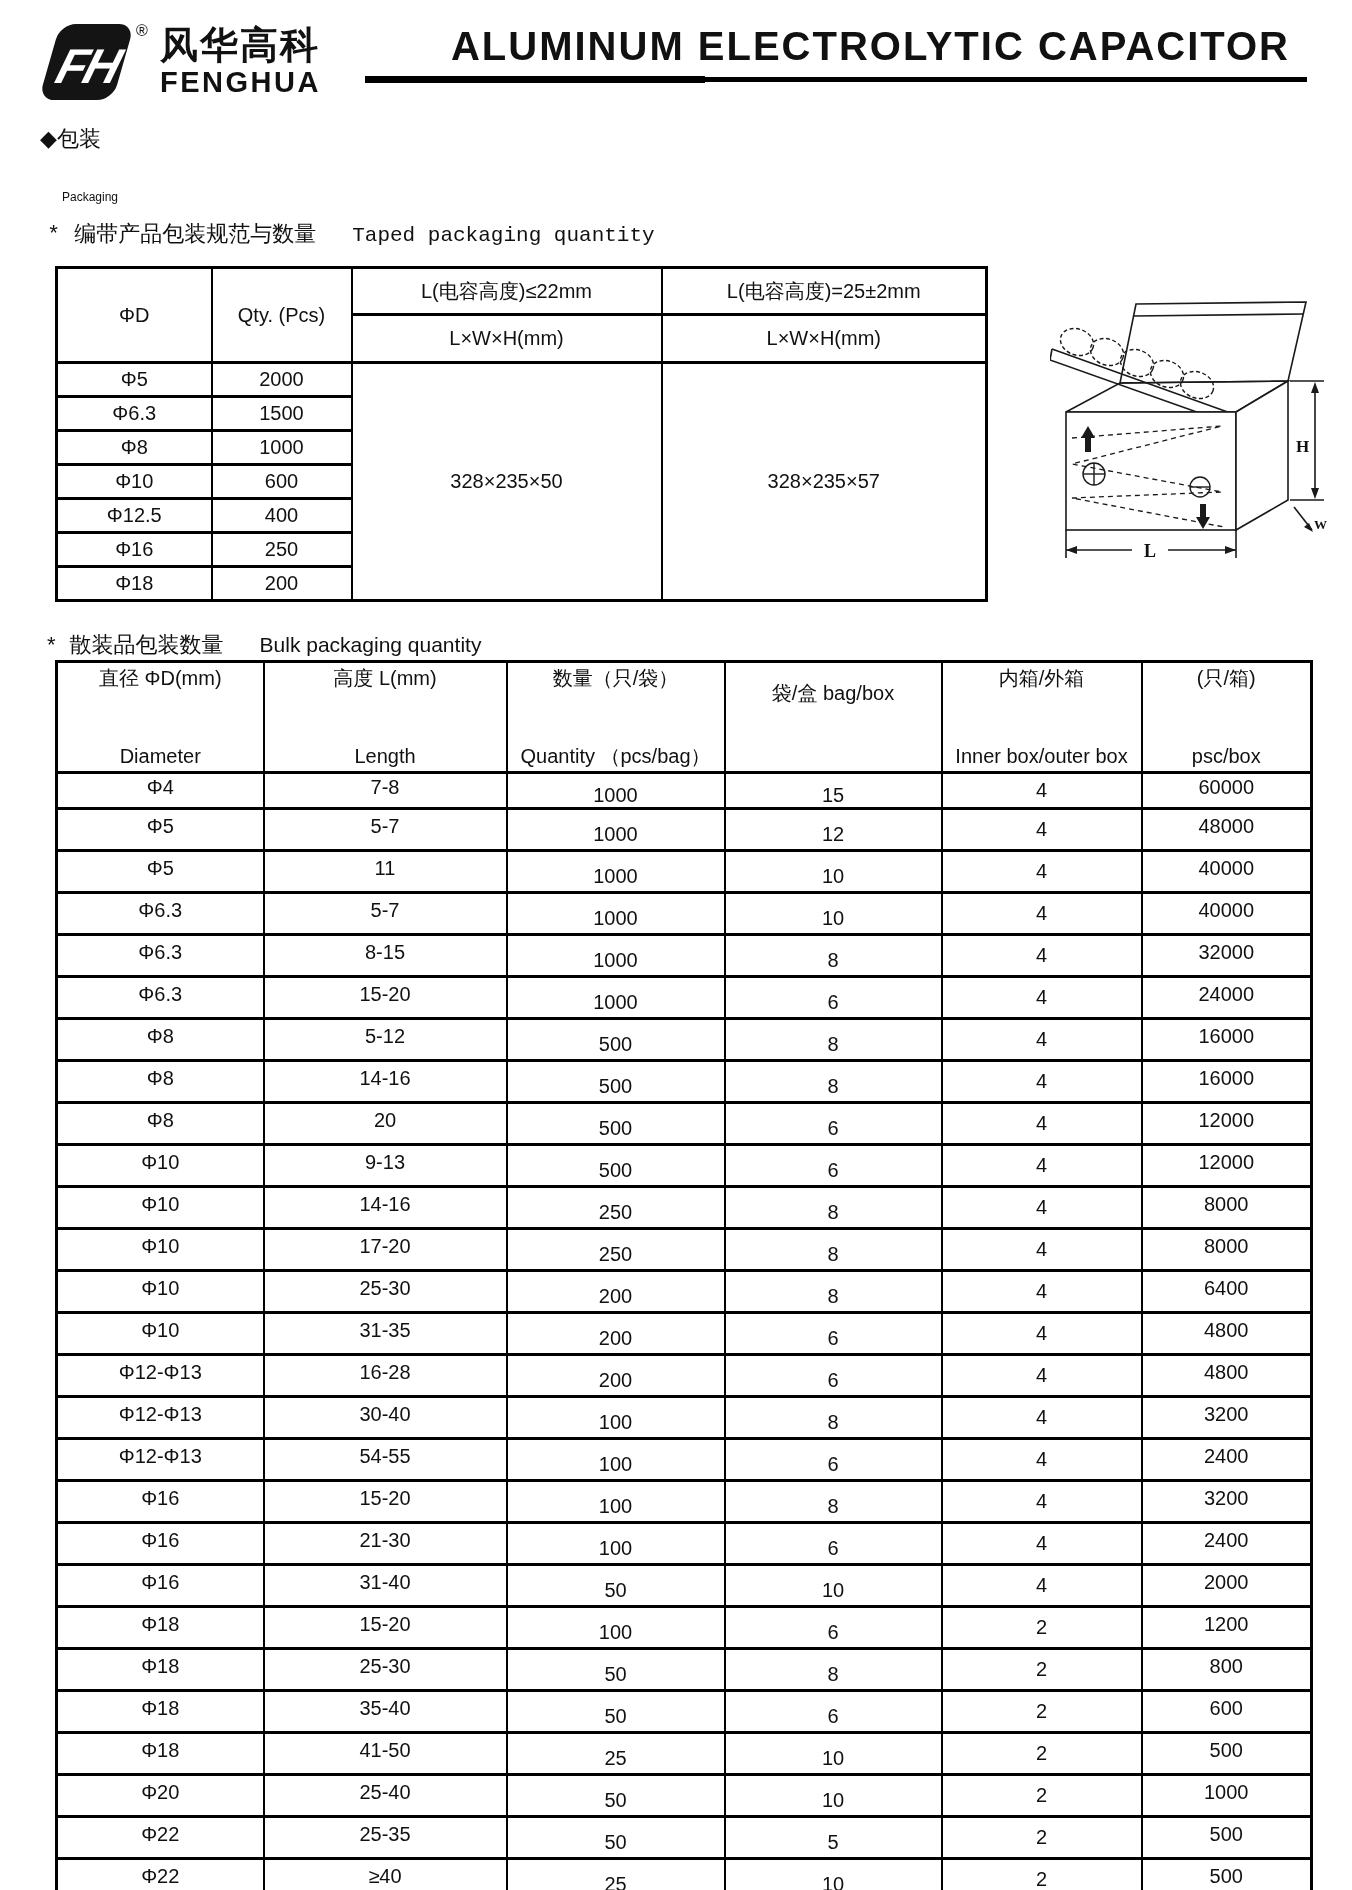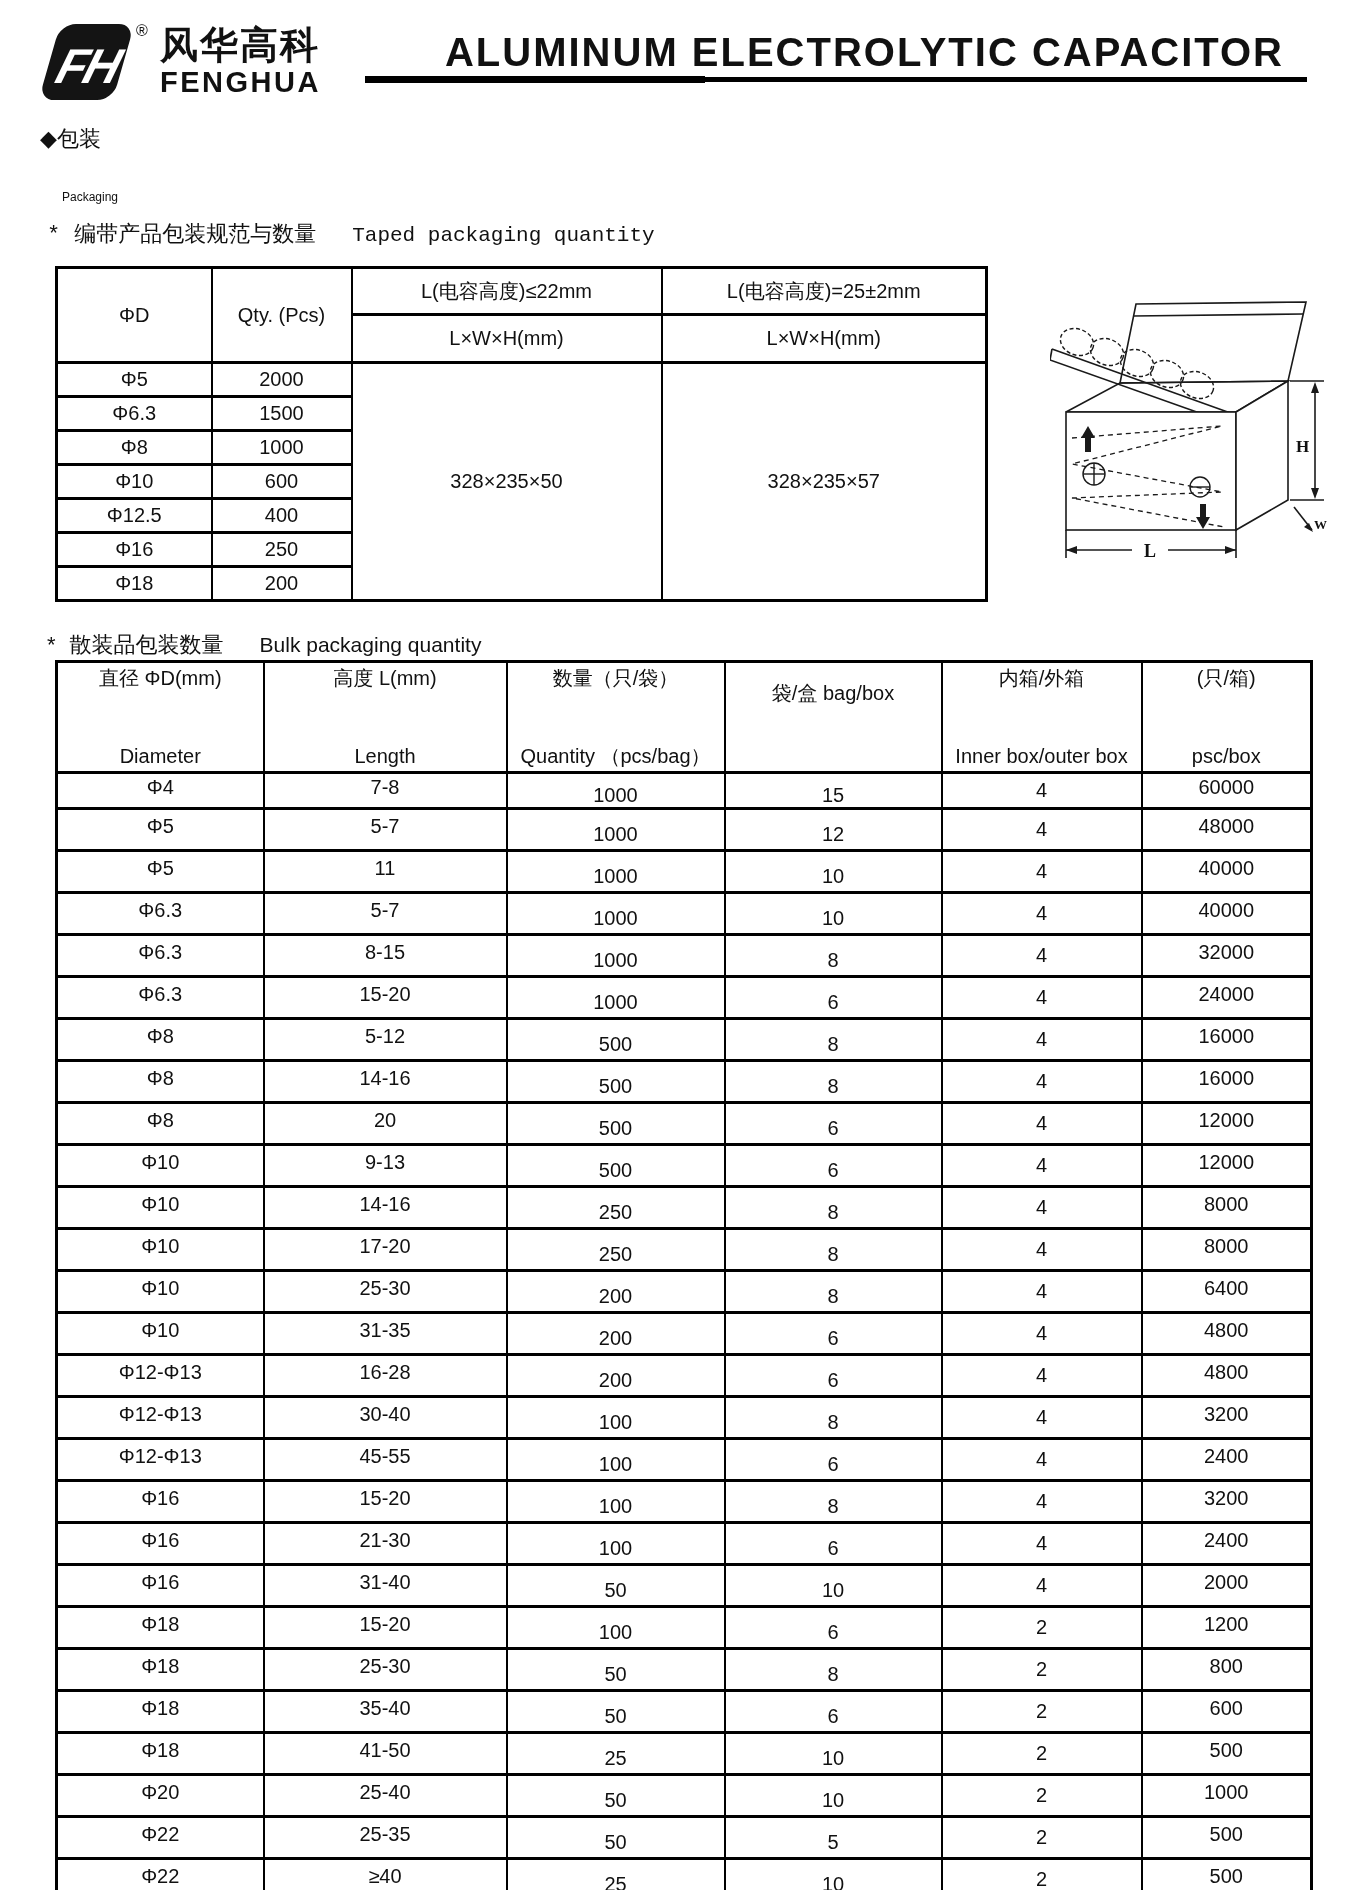--- a/index.html
+++ b/index.html
@@ -7,21 +7,21 @@
     position:relative; width:1352px; height:1890px; margin:0 auto;
     background:#ffffff; color:#111;
     font-family:"Liberation Sans","DejaVu Sans",sans-serif;
     overflow:hidden;
   }
   
   .logo-mark { position:absolute; left:26px; top:20px; }
   .reg-mark  { position:absolute; left:136px; top:22px; font-size:16px; }
   .logo-cjk  { position:absolute; left:160px; top:26px; font-size:38px; font-weight:900; letter-spacing:2px; line-height:1; }
   .logo-latin{ position:absolute; left:160px; top:68px; font-size:29px; font-weight:700; letter-spacing:2.5px; line-height:1; }
-  .doc-title { position:absolute; top:24px; right:62px; margin:6px; font-size:40px; font-weight:bold;
+  .doc-title { position:absolute; top:24px; right:62px; margin:0; font-size:40px; font-weight:bold;
                letter-spacing:2px; white-space:nowrap; }
   .rule-a { position:absolute; left:365px; top:76px; width:340px; height:7px; background:#000; }
   .rule-b { position:absolute; left:700px; top:77px; width:607px; height:5px; background:#000; }
 
   
   .sec-heading { position:absolute; left:40px; top:124px; font-size:22px; font-weight:400; }
   .sec-sub     { position:absolute; left:62px; top:190px; font-size:12px; }
   .sub-line    { position:absolute; font-size:22px; white-space:nowrap; }
   .sub-line .star { display:inline-block; margin-right:14px; }
   .sub-line .en   { margin-left:36px; font-size:21px; }
@@ -366,21 +366,21 @@
         <tr>
           <td class="c0">Φ12-Φ13</td>
           <td class="c1">30-40</td>
           <td class="c2">100</td>
           <td class="c3">8</td>
           <td class="c4">4</td>
           <td class="c5">3200</td>
         </tr>
         <tr>
           <td class="c0">Φ12-Φ13</td>
-          <td class="c1">45-55</td>
+          <td class="c1">54-55</td>
           <td class="c2">100</td>
           <td class="c3">6</td>
           <td class="c4">4</td>
           <td class="c5">2400</td>
         </tr>
         <tr>
           <td class="c0">Φ16</td>
           <td class="c1">15-20</td>
           <td class="c2">100</td>
           <td class="c3">8</td>

